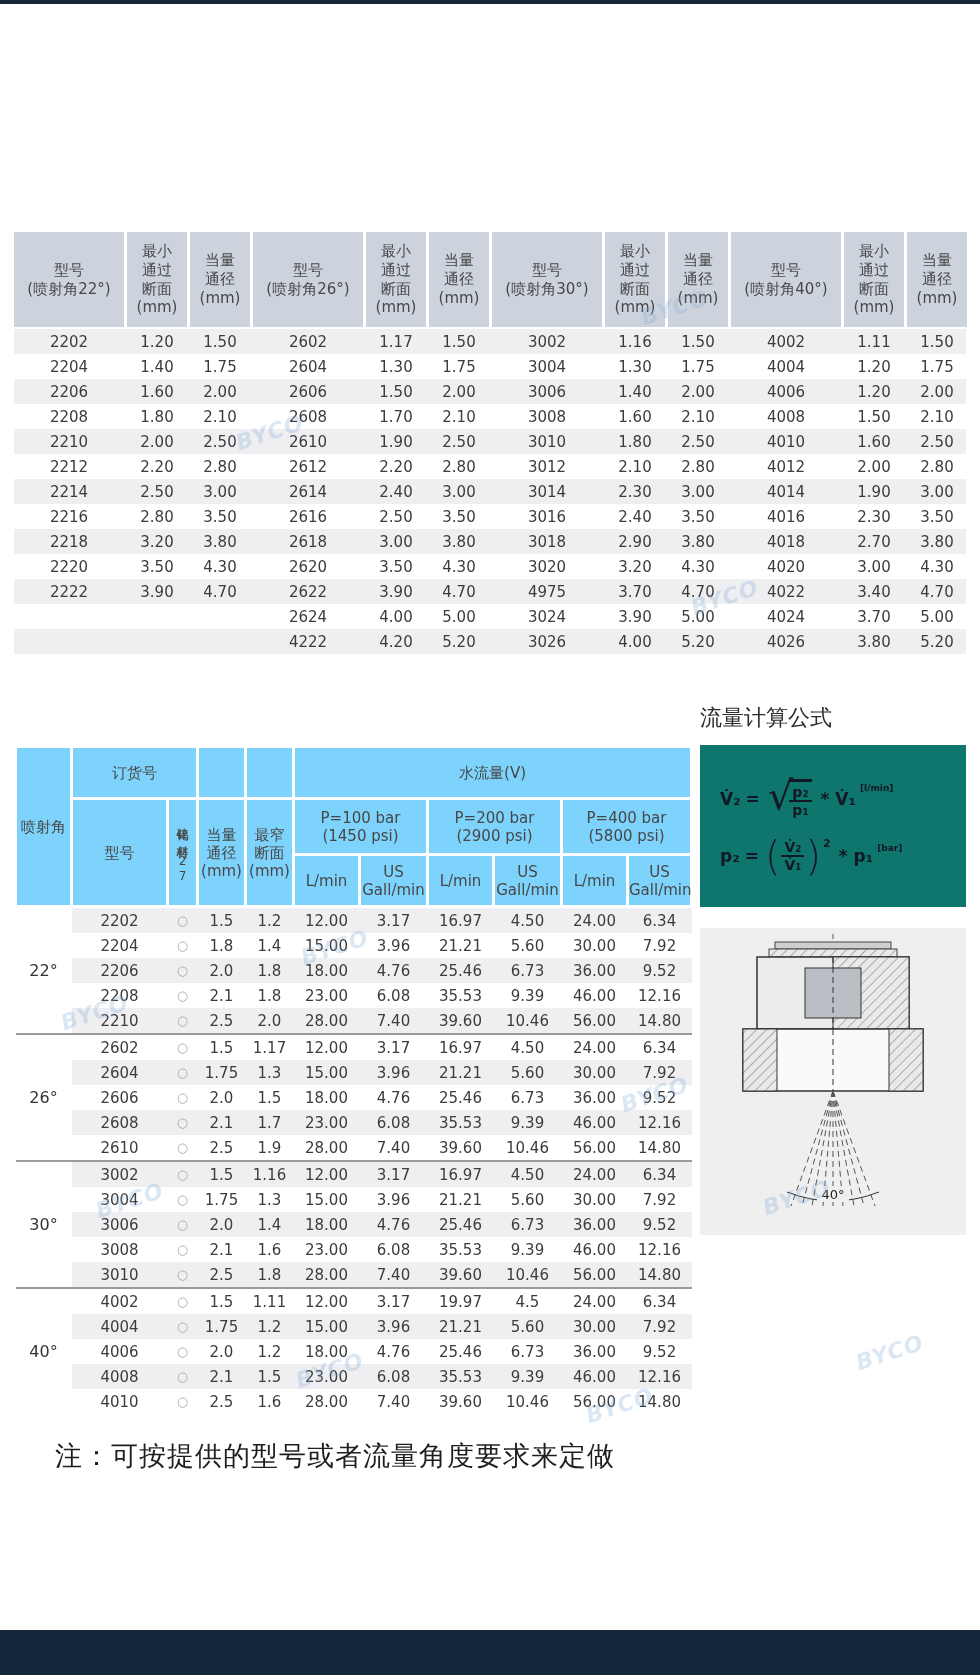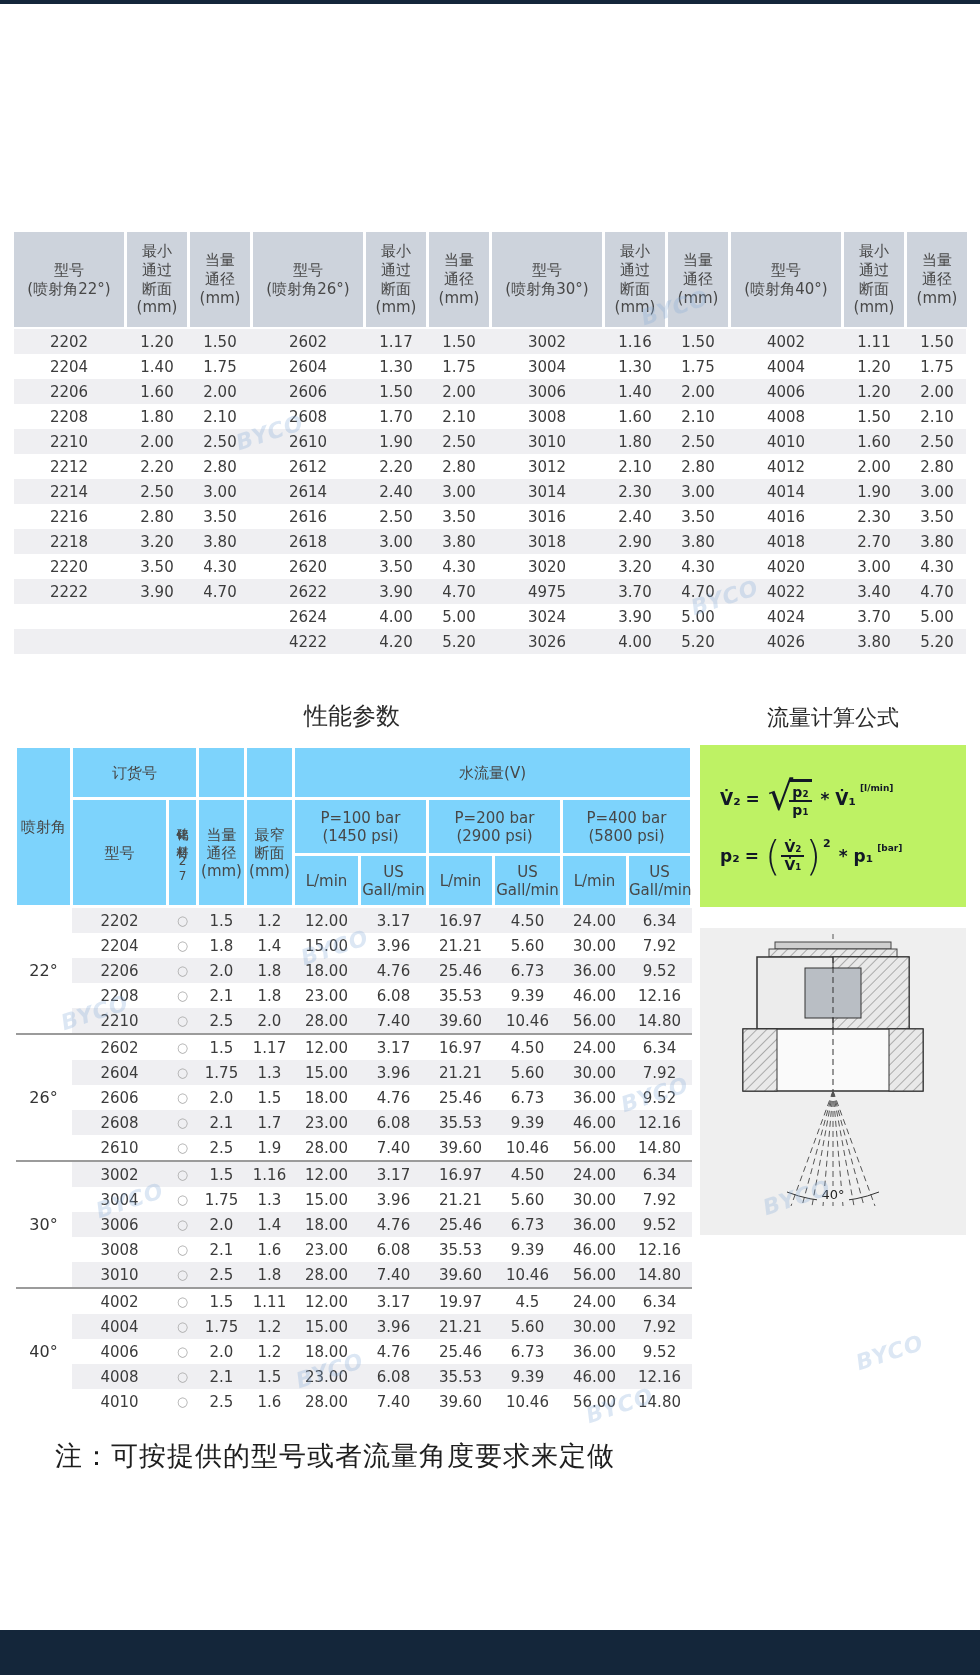--- a/index.html
+++ b/index.html
@@ -22,35 +22,35 @@
                text-align:center;font-size:15px;line-height:1.25;white-space:pre-line;}
   .t1 .model{width:110px;flex:none;}
   .t1 .val{width:60px;flex:none;}
   .t1-body{margin-top:2px;}
   .t1-row{display:flex;gap:3px;height:25px;align-items:center;}
   .t1-row.g{background:#efeff2;}
   .t1-row .bc{font-size:15px;color:#3c3c3c;text-align:center;}
   
   .perf-title{position:absolute;left:14px;top:700px;width:676px;text-align:center;
               font-size:24px;color:#2b2b2b;}
-  .formula-title{position:absolute;left:700px;top:703px;width:266px;text-align:center;
+  .formula-title{position:absolute;left:700px;top:703px;width:266px;
               font-size:22px;color:#2b2b2b;}
   
   .t2{position:absolute;left:14px;top:745px;width:676px;border-collapse:collapse;table-layout:fixed;}
   .t2 th{background:#7dd3fc;border:3px solid #fff;color:#474747;font-weight:normal;font-size:15px;
          text-align:center;vertical-align:middle;white-space:pre-line;line-height:1.2;padding:0;}
   .t2 td{font-size:15px;color:#3c3c3c;text-align:center;height:25px;padding:0;}
   .t2 td.g{background:#efeff2;}
   .t2 td.angle{background:#fff;font-size:16px;color:#343434;}
   .t2 tr.gs td{border-top:2px solid #9b9b9b;}
   .t2 .vert{writing-mode:vertical-rl;text-orientation:upright;font-size:12px;letter-spacing:1px;
             display:inline-block;line-height:1;}
   .t2 td.mark{color:#a9a9a9;font-size:13px;}
   
-  .fcard{position:absolute;left:700px;top:745px;width:266px;height:162px;background:#bef264;
+  .fcard{position:absolute;left:700px;top:745px;width:266px;height:162px;background:#0f766e;
          display:flex;flex-direction:column;justify-content:center;gap:20px;padding-left:20px;
          box-sizing:border-box;}
   .fline{display:flex;align-items:center;font-weight:bold;color:#121826;font-size:17px;}
   .fline .eq{margin:0 5px;}
   .frac{display:inline-flex;flex-direction:column;text-align:center;font-size:14px;line-height:1.15;}
   .frac .num{border-bottom:2px solid #121826;padding:0 3px;}
   .frac .den{padding:0 3px;}
   .sqrt{display:inline-flex;align-items:flex-start;margin:0 3px;}
   .sqrt .rad{font-size:40px;line-height:.85;font-weight:normal;margin-right:-4px;}
   .sqrt .frac{border-top:3px solid #121826;padding-top:2px;}
@@ -290,21 +290,20 @@
           <span class="bc model">3026</span>
           <span class="bc val">4.00</span>
           <span class="bc val">5.20</span>
           <span class="bc model">4026</span>
           <span class="bc val">3.80</span>
           <span class="bc val">5.20</span>
         </div>
       </div>
   </div>
 
-  <div class="perf-title">性能参数</div>
   <div class="formula-title">流量计算公式</div>
 
   <table class="t2">
     <colgroup>
       <col style="width:56px">
         <col style="width:96px">
         <col style="width:30px">
       <col style="width:48px">
         <col style="width:48px">
       <col style="width:66px">

